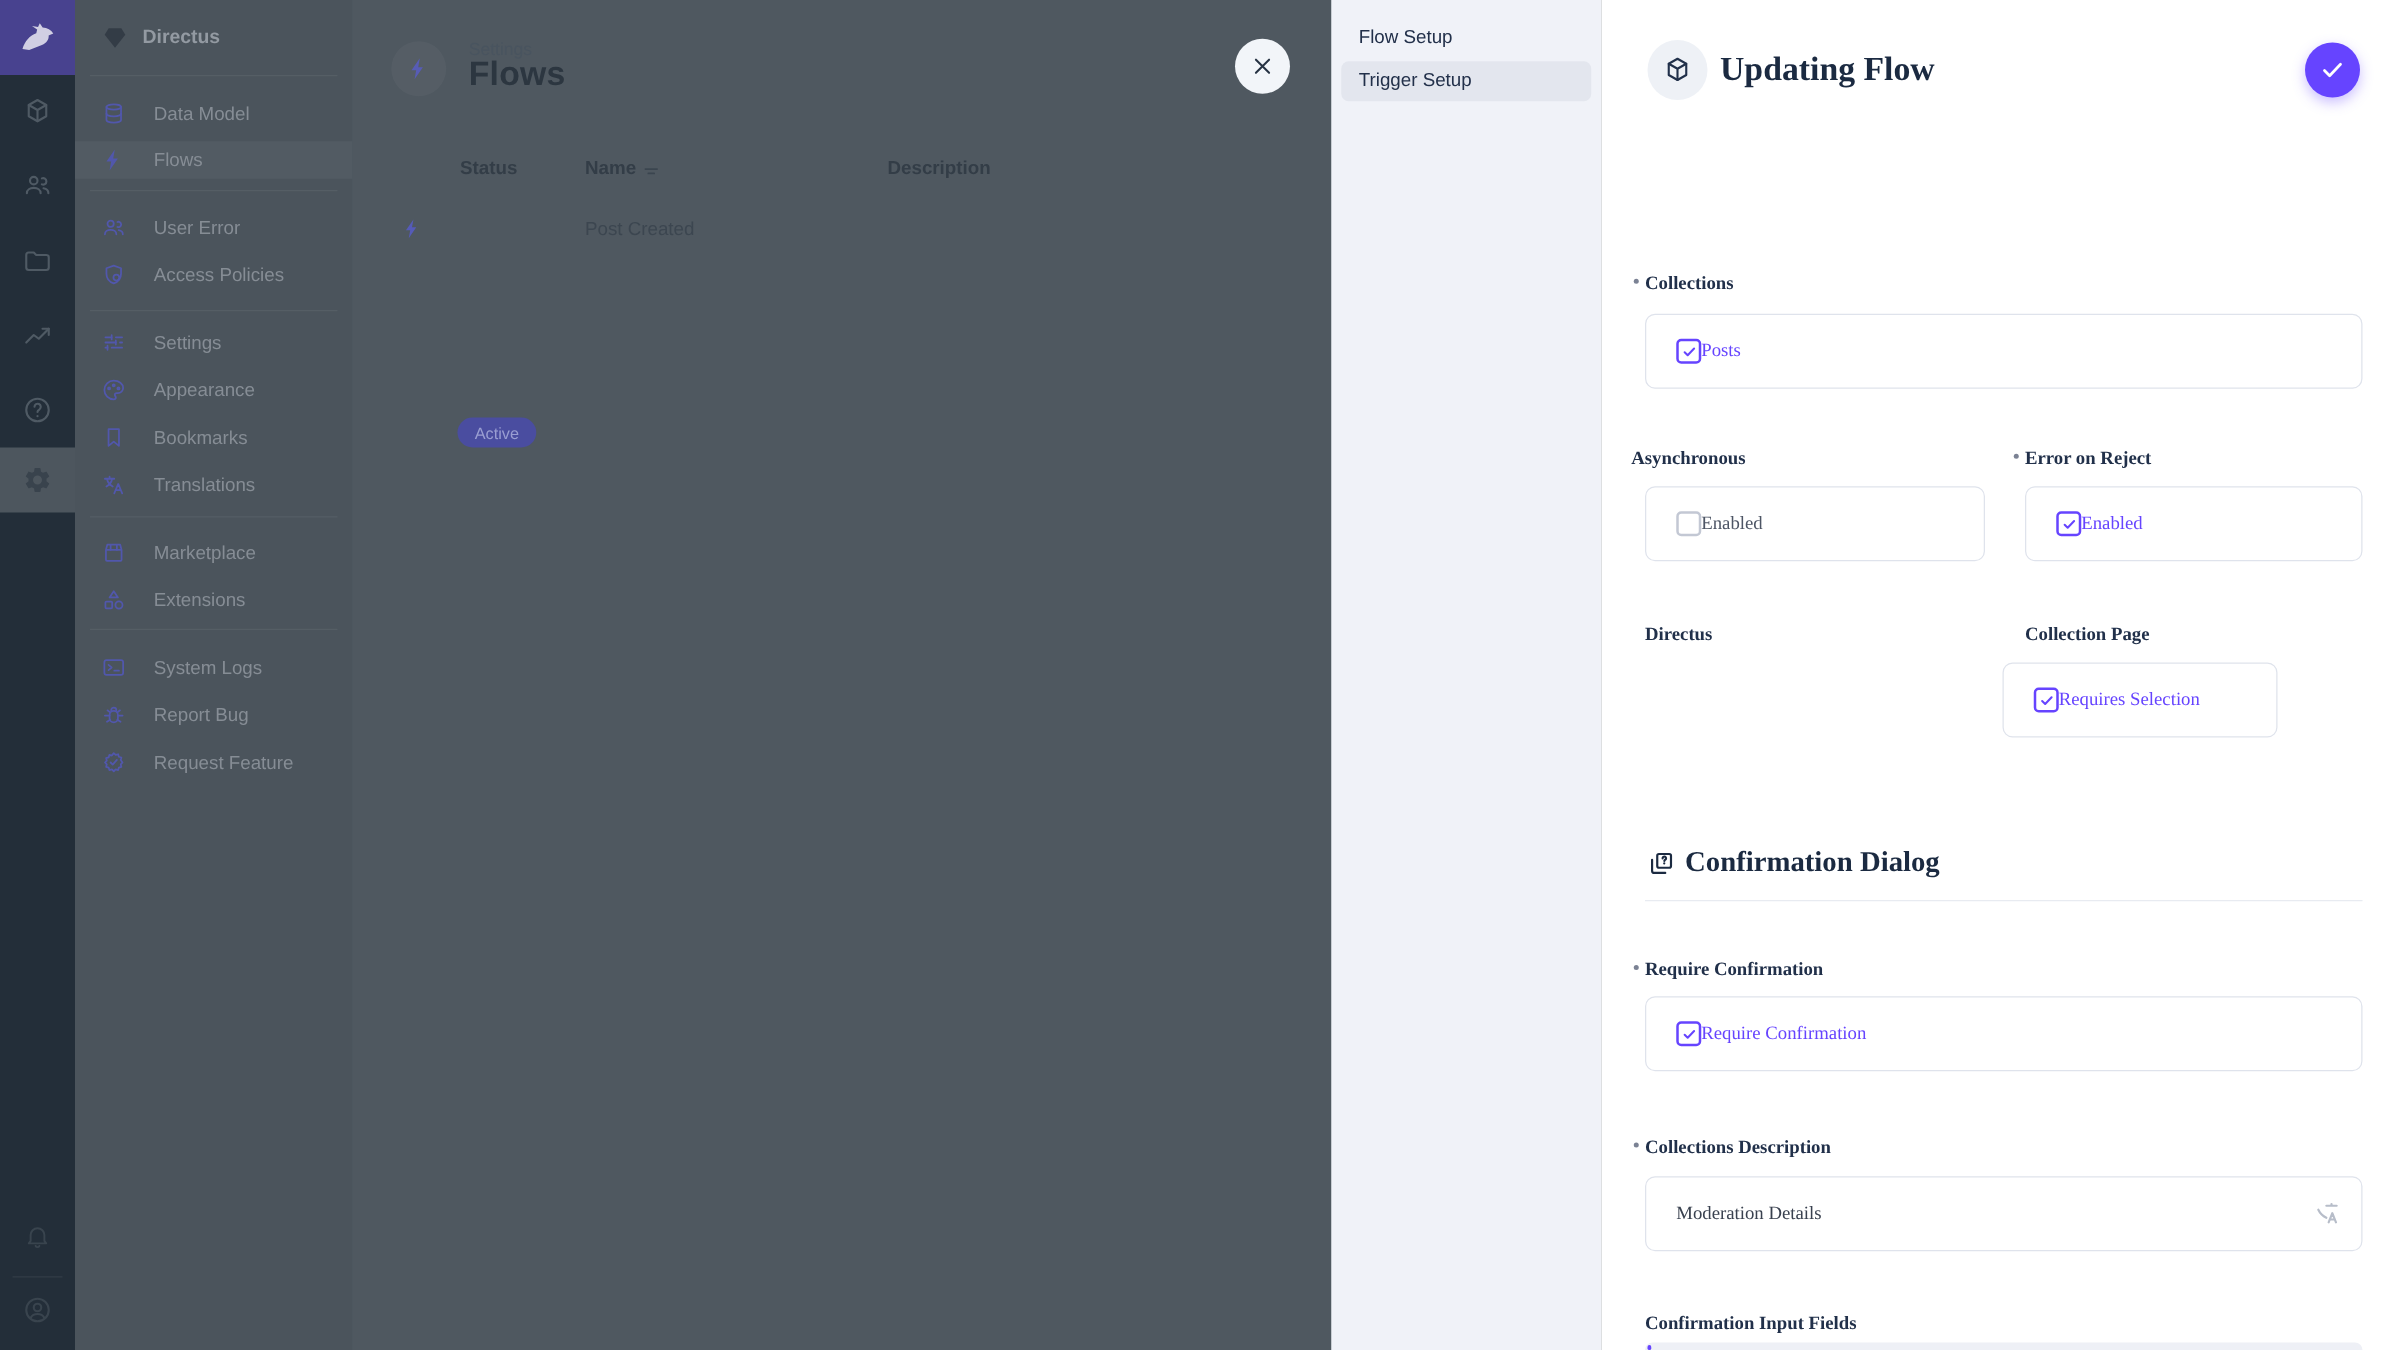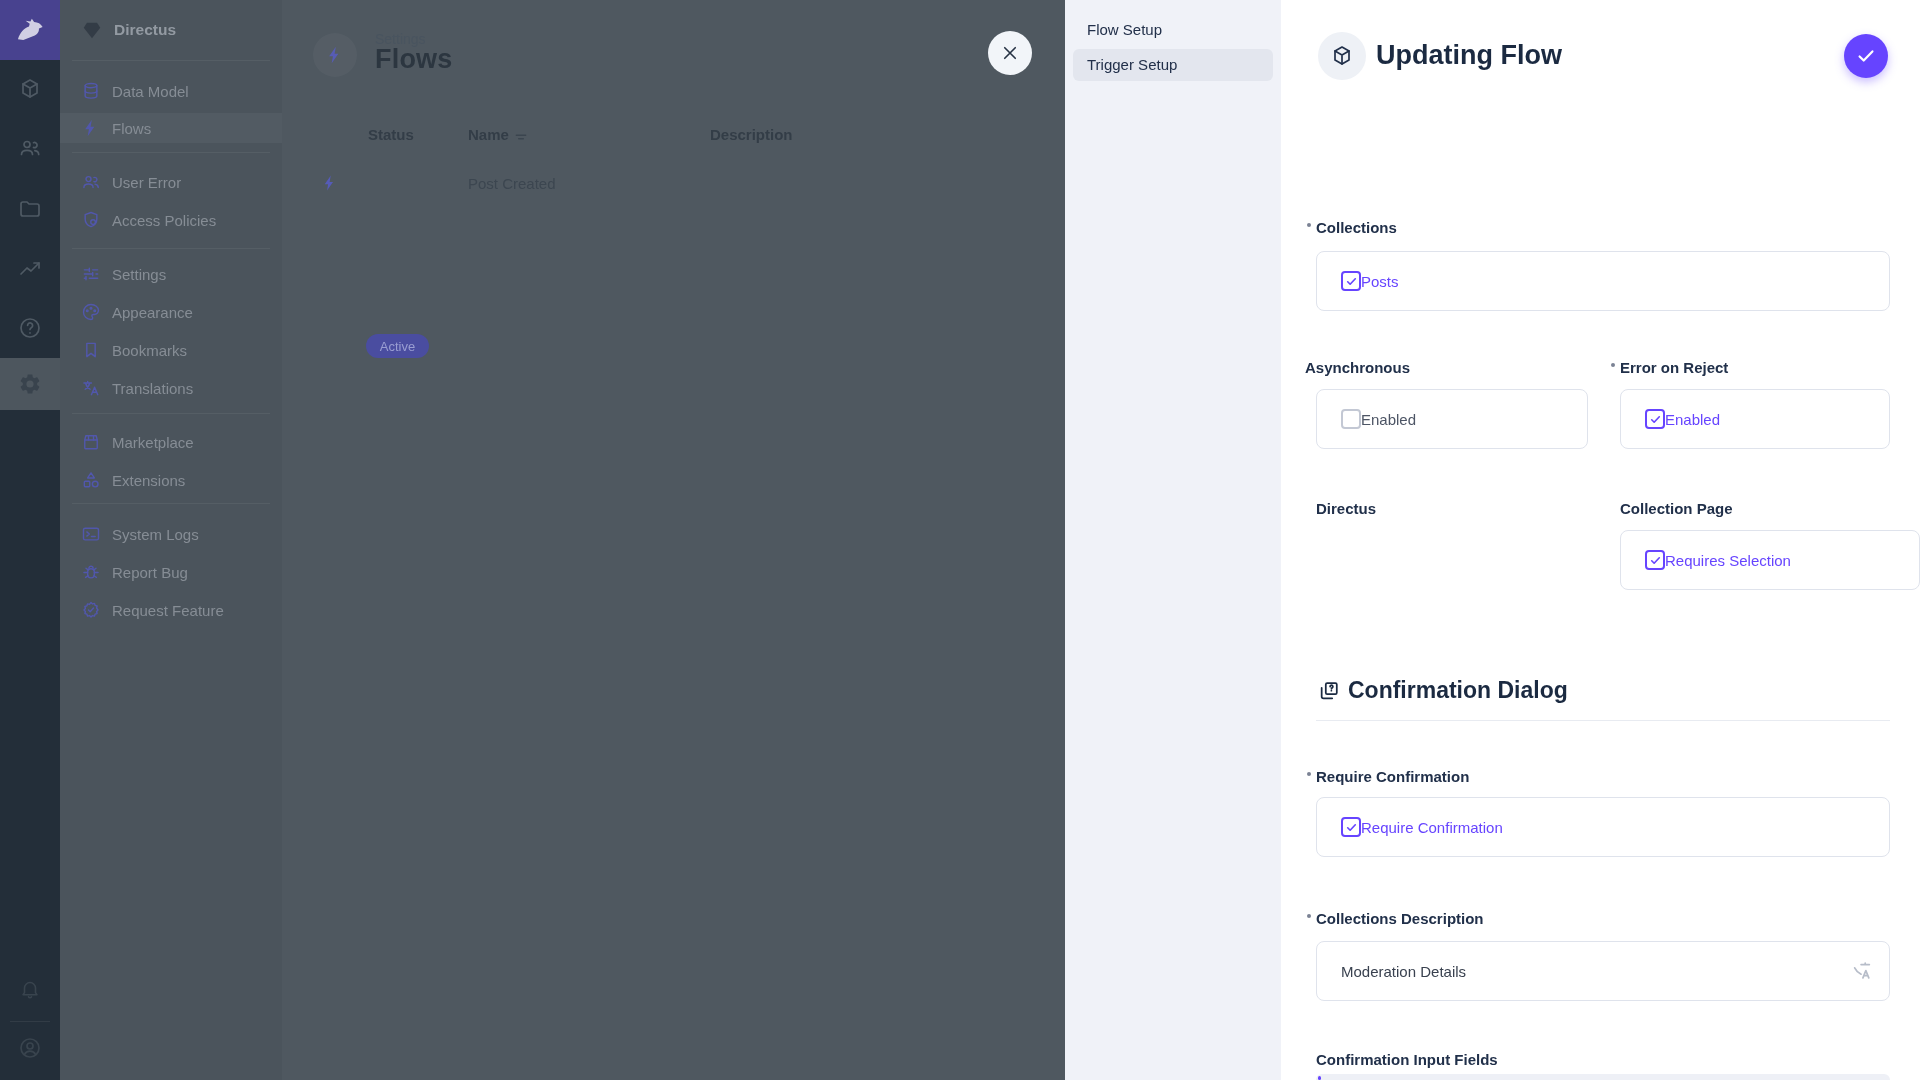--- a/index.html
+++ b/index.html
@@ -12,41 +12,41 @@
   #modulebar{left:0;top:0;width:60px;height:1080px;background:#232e39;}
   #logo{left:0;top:0;width:60px;height:60px;background:#48428f;display:flex;align-items:center;justify-content:center;}
   .mod-ic{width:60px;height:24px;display:flex;justify-content:center;color:#4f5a64;cursor:pointer;}
   #mod-active{left:0;top:358px;width:60px;height:52px;background:#4d565e;display:flex;align-items:center;justify-content:center;color:#39434d;}
   .bar-div{height:1px;background:rgba(255,255,255,.07);}
 
   
   #sidebar{left:60px;top:0;width:222px;height:1080px;background:#4b545c;}
   .sb-head{left:0;top:0;width:222px;height:60px;display:flex;align-items:center;gap:11px;padding-left:21px;box-sizing:border-box;color:#333c46;}
   .sb-head span{color:#939aa2;font-size:15.5px;font-weight:700;}
-  .sb-item{left:0;width:222px;height:30px;display:flex;align-items:center;gap:11px;padding-left:21px;box-sizing:border-box;cursor:pointer;}
+  .sb-item{left:0;width:222px;height:30px;display:flex;align-items:center;gap:22px;padding-left:21px;box-sizing:border-box;cursor:pointer;}
   .sb-item .sic{width:20px;height:20px;color:#5157ac;flex:0 0 auto;}
   .sb-item span{color:#868d95;font-size:15px;}
   .sb-item.active{background:rgba(255,255,255,.045);}
   .sb-div{left:12px;width:198px;height:1px;background:rgba(255,255,255,.06);}
 
   
   #main{left:282px;top:0;width:783px;height:1080px;background:#4f5860;}
   .halo{left:31px;top:33px;width:44px;height:44px;border-radius:50%;background:rgba(255,255,255,.035);display:flex;align-items:center;justify-content:center;color:#575cb5;}
   #crumb{left:93px;top:31px;font-size:14px;color:#49545f;}
   #m-title{left:93px;top:44px;font-size:27px;font-weight:700;color:#2c3640;letter-spacing:.2px;}
   .th{top:126px;font-size:15px;font-weight:700;color:#333d47;}
   .badge{left:84px;top:171px;width:63px;height:24px;border-radius:12px;background:#4a4da0;color:#9a9ed2;font-size:13px;display:flex;align-items:center;justify-content:center;}
 
   
   #dnav{left:1065px;top:0;width:216px;height:1080px;background:#f0f2f8;}
   .dnav-item{left:8px;width:200px;height:32px;line-height:32px;padding-left:14px;box-sizing:border-box;font-size:15px;color:#22304a;border-radius:6px;cursor:pointer;}
   .dnav-item.sel{background:#e3e6ee;}
 
   
-  #dmain{left:1281px;top:0;width:639px;height:1080px;background:#ffffff;}
+  #dmain{left:1281px;top:0;width:639px;height:1080px;background:#ffffff;font-family:Liberation Serif, serif;}
   #d-title{left:95px;top:40px;font-size:27px;font-weight:700;color:#1b2a41;}
   .circle48{width:48px;height:48px;border-radius:50%;display:flex;align-items:center;justify-content:center;}
   #fab{left:563px;top:34px;width:44px;height:44px;border-radius:50%;background:#6644ff;color:#fff;display:flex;align-items:center;justify-content:center;cursor:pointer;box-shadow:0 4px 10px rgba(102,68,255,.35);}
   #trigger-card{left:35px;top:112px;width:574px;height:72px;box-sizing:border-box;background:#f1edff;border:2px solid #6a4cf5;border-radius:8px;}
   .flabel{font-size:15px;font-weight:700;color:#21304a;}
   .req{position:absolute;left:-9px;top:4px;width:4px;height:4px;border-radius:50%;background:#7b8294;}
   .fbox{box-sizing:border-box;height:60px;background:#fff;border:1px solid #dfe3ec;border-radius:8px;display:flex;align-items:center;}
   .cb{width:20px;height:20px;box-sizing:border-box;border:2px solid #6644ff;border-radius:4px;margin-left:24px;display:flex;align-items:center;justify-content:center;color:#6644ff;cursor:pointer;flex:0 0 auto;}
   .cb.un{border-color:#c3c8d4;color:transparent;}
   .cb-label{font-size:15px;color:#6644ff;}
@@ -305,21 +305,21 @@
       <div class="cb">
         <svg class="ic" width="13" height="13" viewBox="0 0 24 24" style="stroke-width:3">
             <path d="M5 12.5l4.5 4.5L19 7"></path>
           </svg>
       </div>
       <span class="cb-label">Enabled</span>
     </div>
 
     <div class="abs flabel" style="left:35px;top:500px">Directus</div>
     <div class="abs flabel" style="left:339px;top:500px">Collection Page</div>
-    <div class="abs fbox" style="left:339px;top:530px;width:300px">
+    <div class="abs fbox" style="left:321px;top:530px;width:220px">
       <div class="cb">
         <svg class="ic" width="13" height="13" viewBox="0 0 24 24" style="stroke-width:3">
             <path d="M5 12.5l4.5 4.5L19 7"></path>
           </svg>
       </div>
       <span class="cb-label">Requires Selection</span>
     </div>
 
     <div class="abs" style="left:37px;top:680px;color:#1b2a41">
       <svg class="ic" width="22" height="22" viewBox="0 0 24 24" style="stroke-width:1.9">

